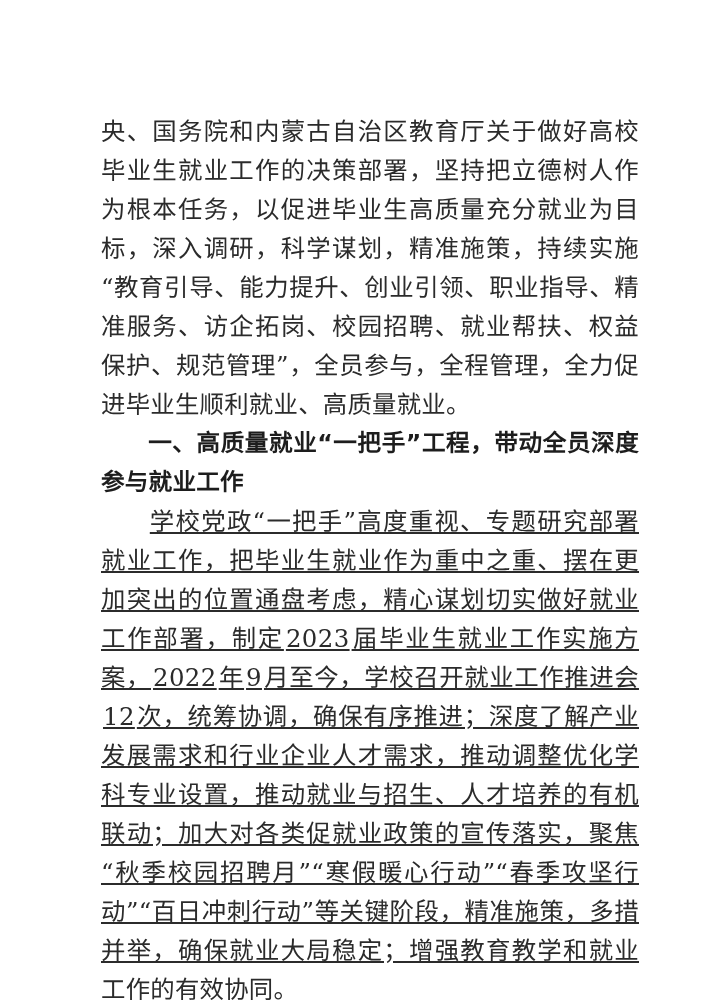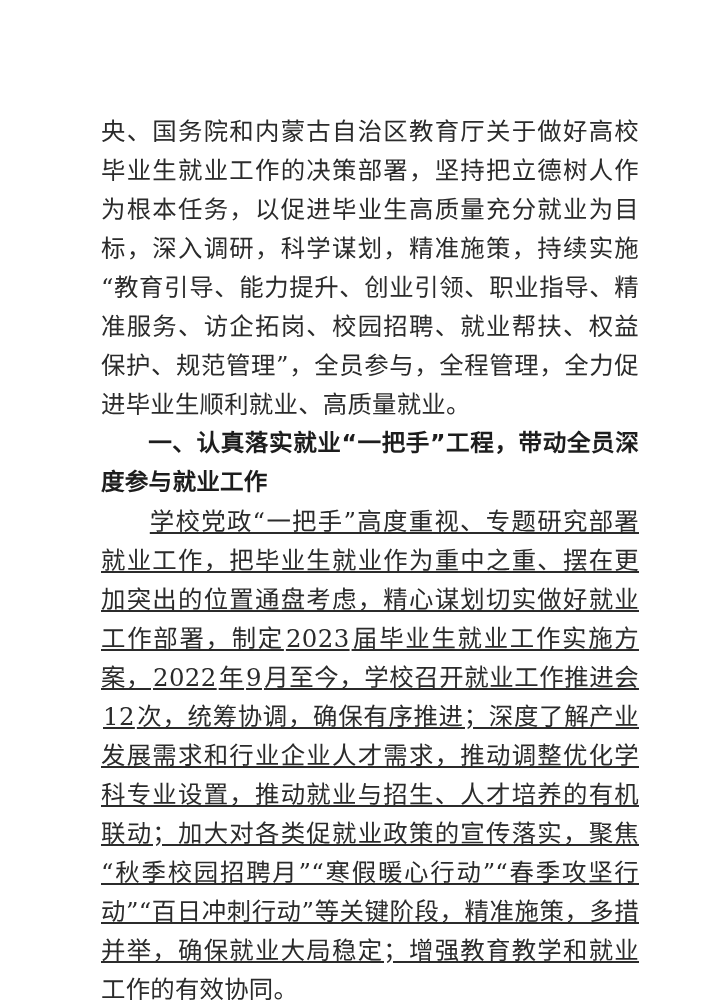--- a/index.html
+++ b/index.html
@@ -84,21 +84,21 @@
 </style>
 </head>
 <body>
 
 <div id="page">
 
   <div id="text-column">
 
     <p class="para">央、国务院和内蒙古自治区教育厅关于做好高校毕业生就业工作的决策部署，坚持把立德树人作为根本任务，以促进毕业生高质量充分就业为目标，深入调研，科学谋划，精准施策，持续实施“教育引导、能力提升、创业引领、职业指导、精准服务、访企拓岗、校园招聘、就业帮扶、权益保护、规范管理”，全员参与，全程管理，全力促进毕业生顺利就业、高质量就业。</p>
 
-    <h2 class="heading">一、认真落实就业“一把手”工程，带动全员深度参与就业工作</h2>
+    <h2 class="heading">一、高质量就业“一把手”工程，带动全员深度参与就业工作</h2>
 
     <p class="para indent"><span>学校党政“一把手”高度重视、专题研究部署就业工作，把毕业生就业作为重中之重、摆在更加突出的位置通盘考虑，精心谋划切实做好就业工作部署，制定</span><span class="num">2023</span><span>届毕业生就业工作实施方案，</span><span class="num">2022</span><span>年</span><span class="num">9</span><span>月至今，学校召开就业工作推进会</span><span class="num">12</span><span>次，统筹协调，确保有序推进；深度了解产业发展需求和行业企业人才需求，推动调整优化学科专业设置，推动就业与招生、人才培养的有机联动；加大对各类促就业政策的宣传落实，聚焦“秋季校园招聘月”“寒假暖心行动”“春季攻坚行动”“百日冲刺行动”等关键阶段，精准施策，多措并举，确保就业大局稳定；增强教育教学和就业工作的有效协同。</span></p>
 
     <h2 class="heading">二、持续强化校园招聘市场建设，精准规划优质就业岗位供给体系</h2>
 
   </div>
 
   <div id="scan-tint"></div>
 
 </div>

